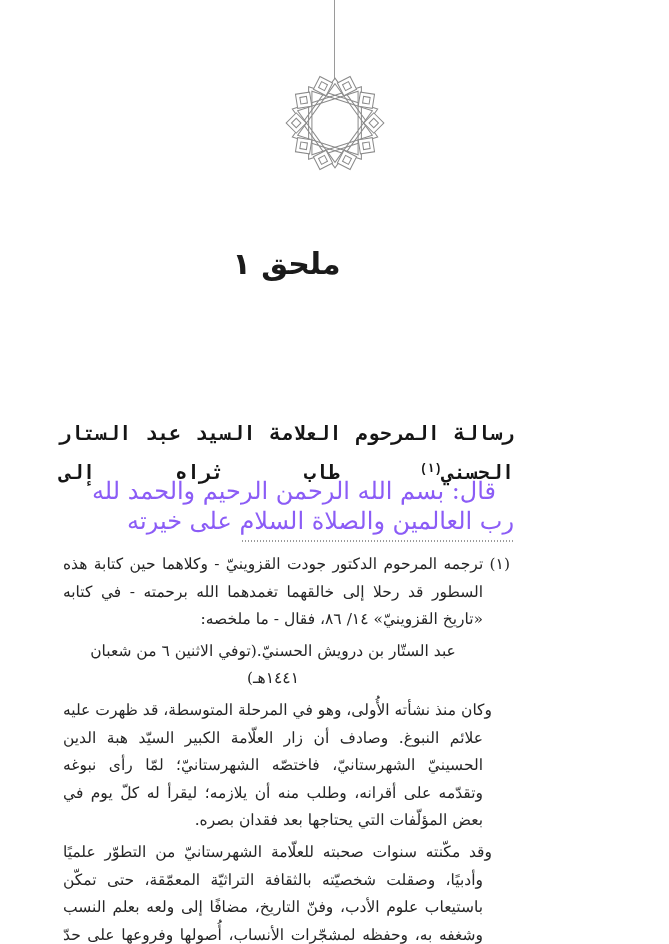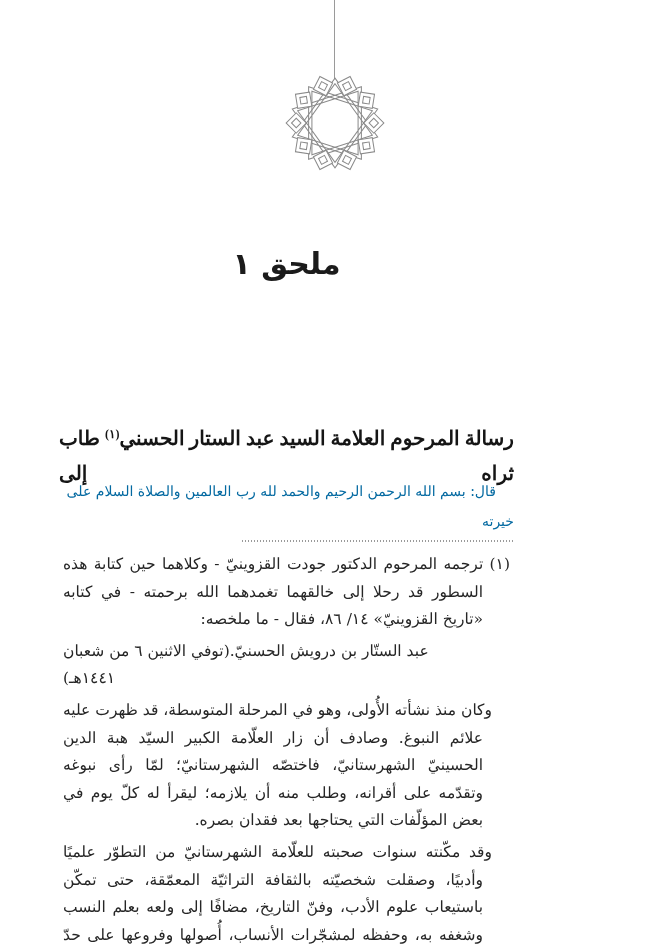--- a/index.html
+++ b/index.html
@@ -22,52 +22,52 @@
   .title{
     position:absolute;top:224px;left:0;right:0;
     text-align:center;direction:rtl;
     font-family:"DejaVu Sans","Liberation Sans",sans-serif;
     font-size:30px;line-height:40px;font-weight:700;
     color:#1b1b1b;letter-spacing:0;
   }
   .heading{
     position:absolute;top:400px;left:59px;right:59px;
     direction:rtl;
-    font-family:Liberation Serif, serif;
+    font-family:Liberation Mono, monospace;
     font-size:20px;line-height:35px;font-weight:700;
     color:#151515;
     text-align:justify;
   }
   .heading .h-line1{display:block;text-align:justify;text-align-last:justify;}
   .heading .h-line2{display:block;text-align:right;}
   .fn-marker{
     font-size:12px;vertical-align:7px;font-weight:700;
   }
   .body-para{
     position:absolute;top:476px;left:59px;right:59px;
     direction:rtl;text-align:right;
-    font-size:14px;line-height:30px;
-    color:#0369a1;
+    font-size:24px;line-height:30px;
+    color:#8b5cf6;
     text-indent:18px;
     margin:0;
   }
   .fn-rule{
     position:absolute;top:540px;right:59px;width:272px;height:2px;
     background-image:repeating-linear-gradient(to right,#9a9a9a 0 1px,transparent 1px 3px);
   }
   .footnote{
     position:absolute;top:547px;left:59px;right:59px;
     direction:rtl;text-align:justify;
     font-size:15.5px;line-height:27.6px;
     color:#262626;
     padding-right:27px;box-sizing:border-box;
   }
   .footnote p{margin:4px;}
   .fn-lead{text-indent:-27px;}
-  .fn-center{text-align:left;text-indent:0;}
+  .fn-center{text-align:center;text-indent:0;}
   .fn-para{text-indent:-9px;}
 </style>
 </head>
 <body>
 
 <div class="page">
 
   <div class="top-rule"></div>
 
   <svg class="ornament" viewBox="0 0 100 100" xmlns="http://www.w3.org/2000/svg" aria-hidden="true">

